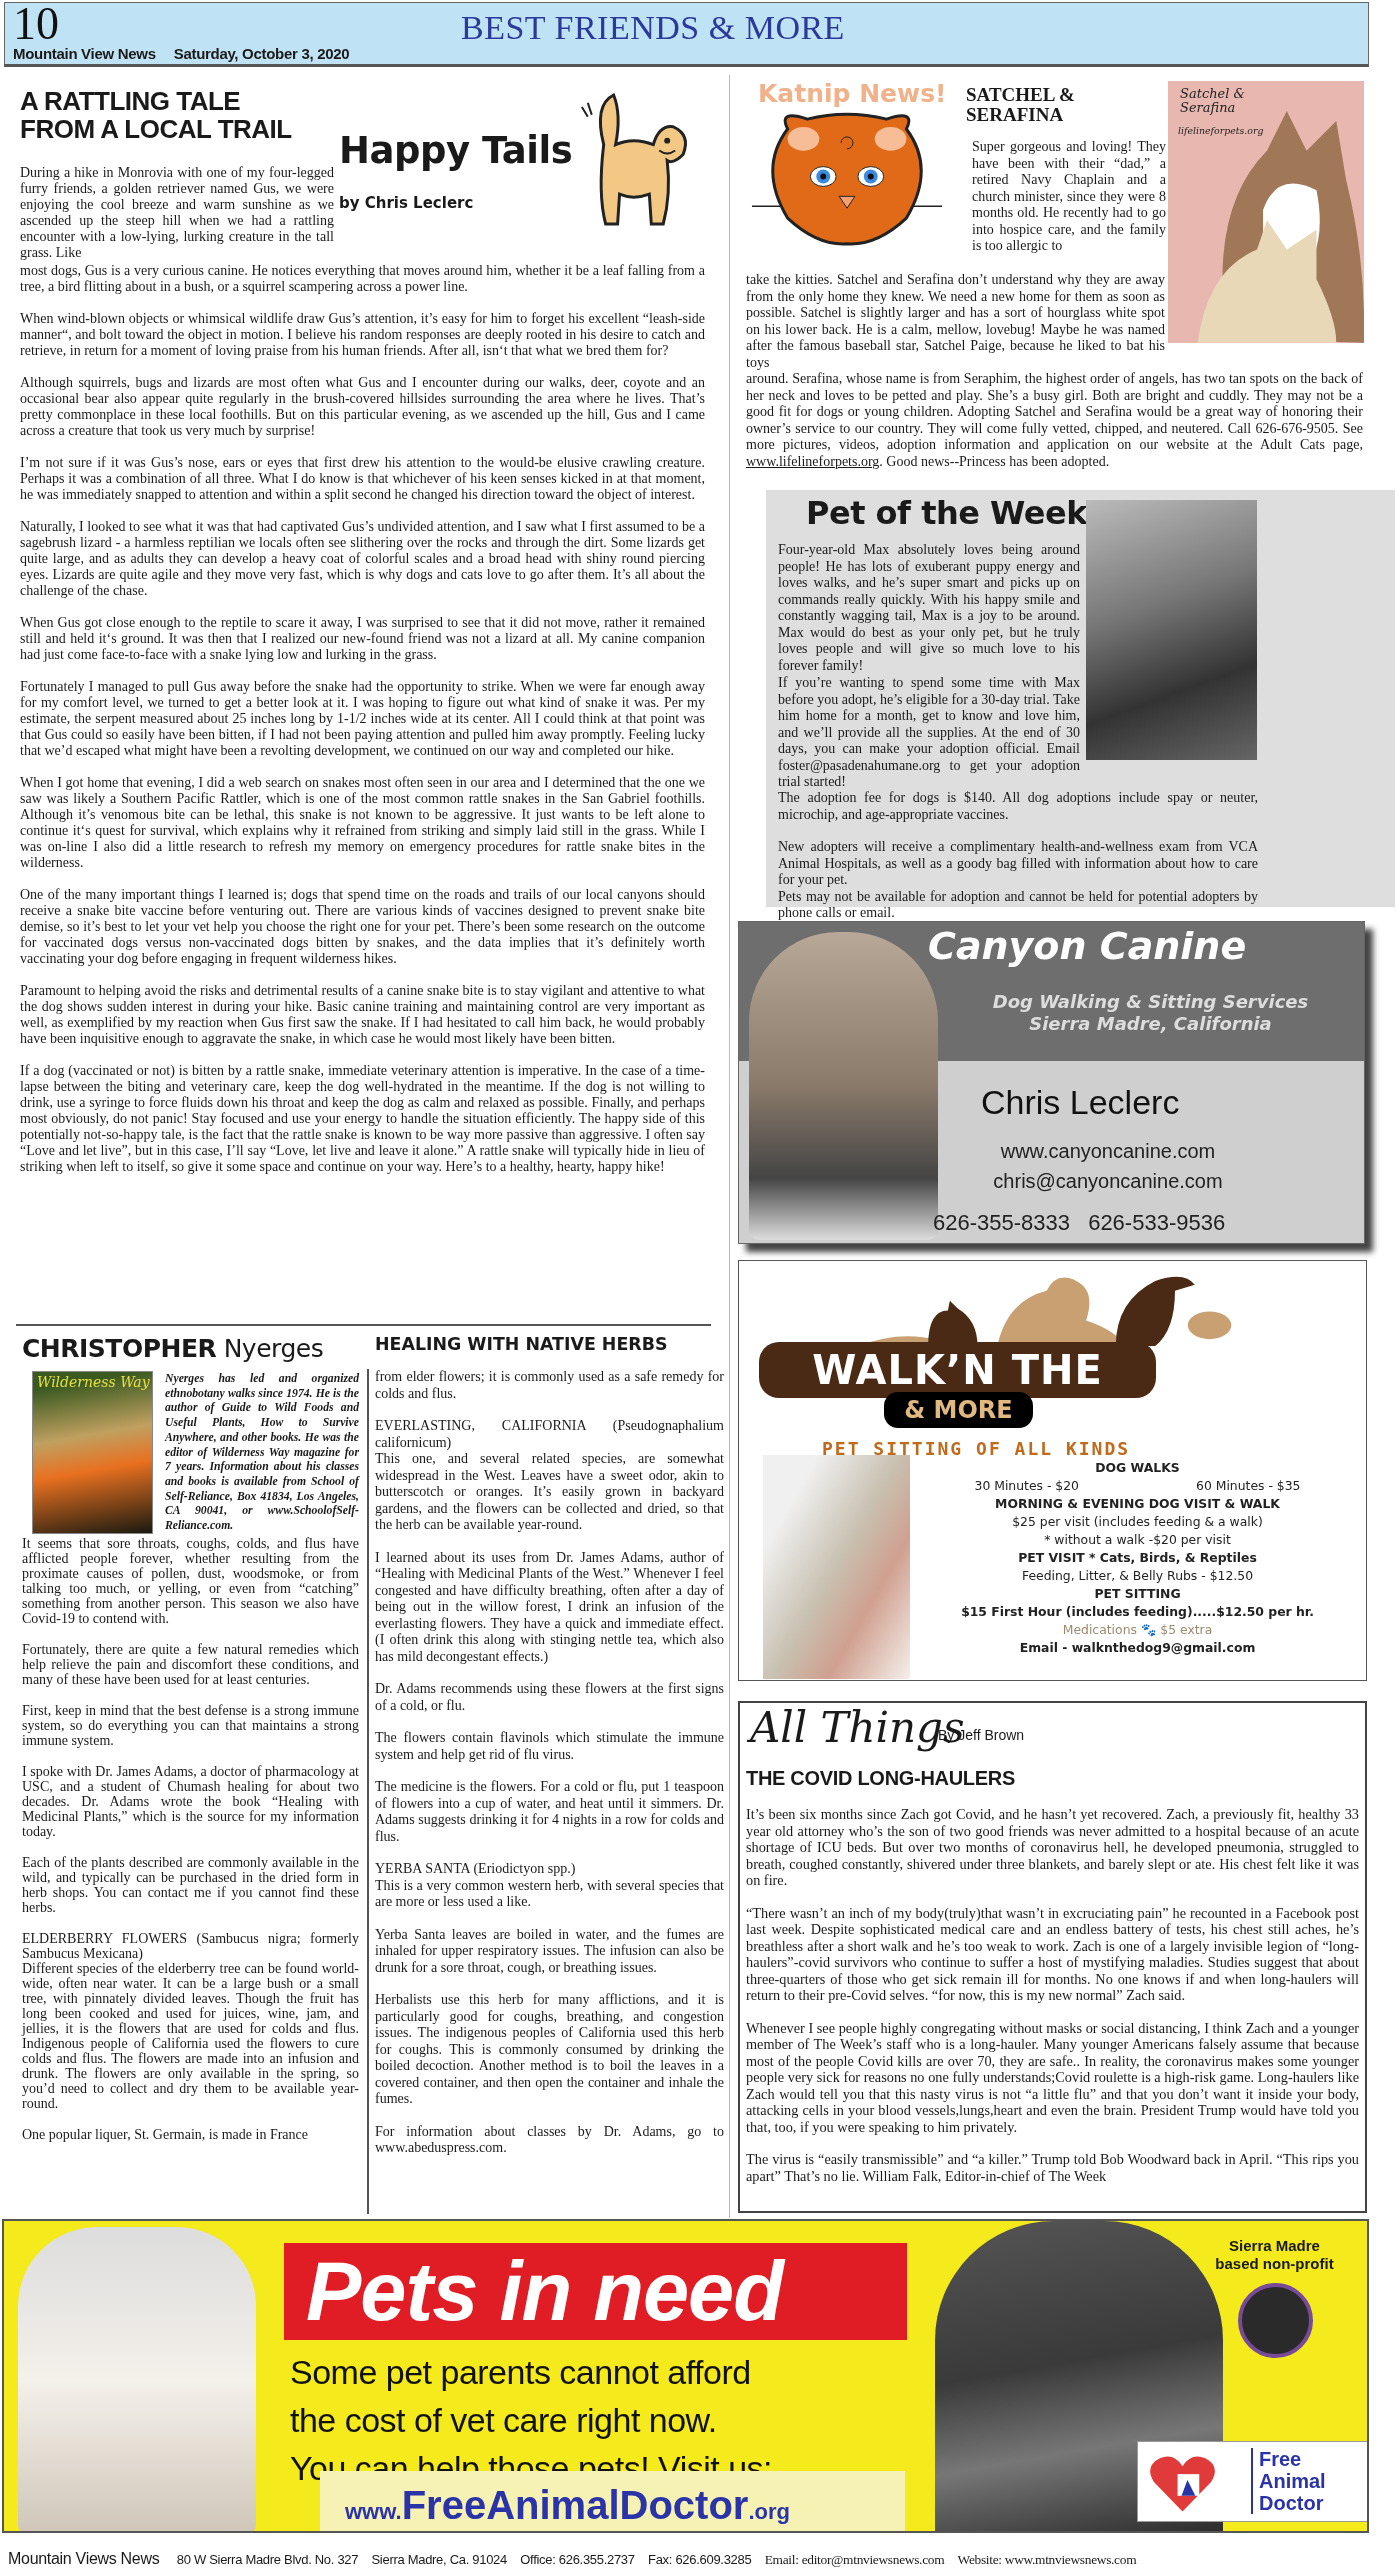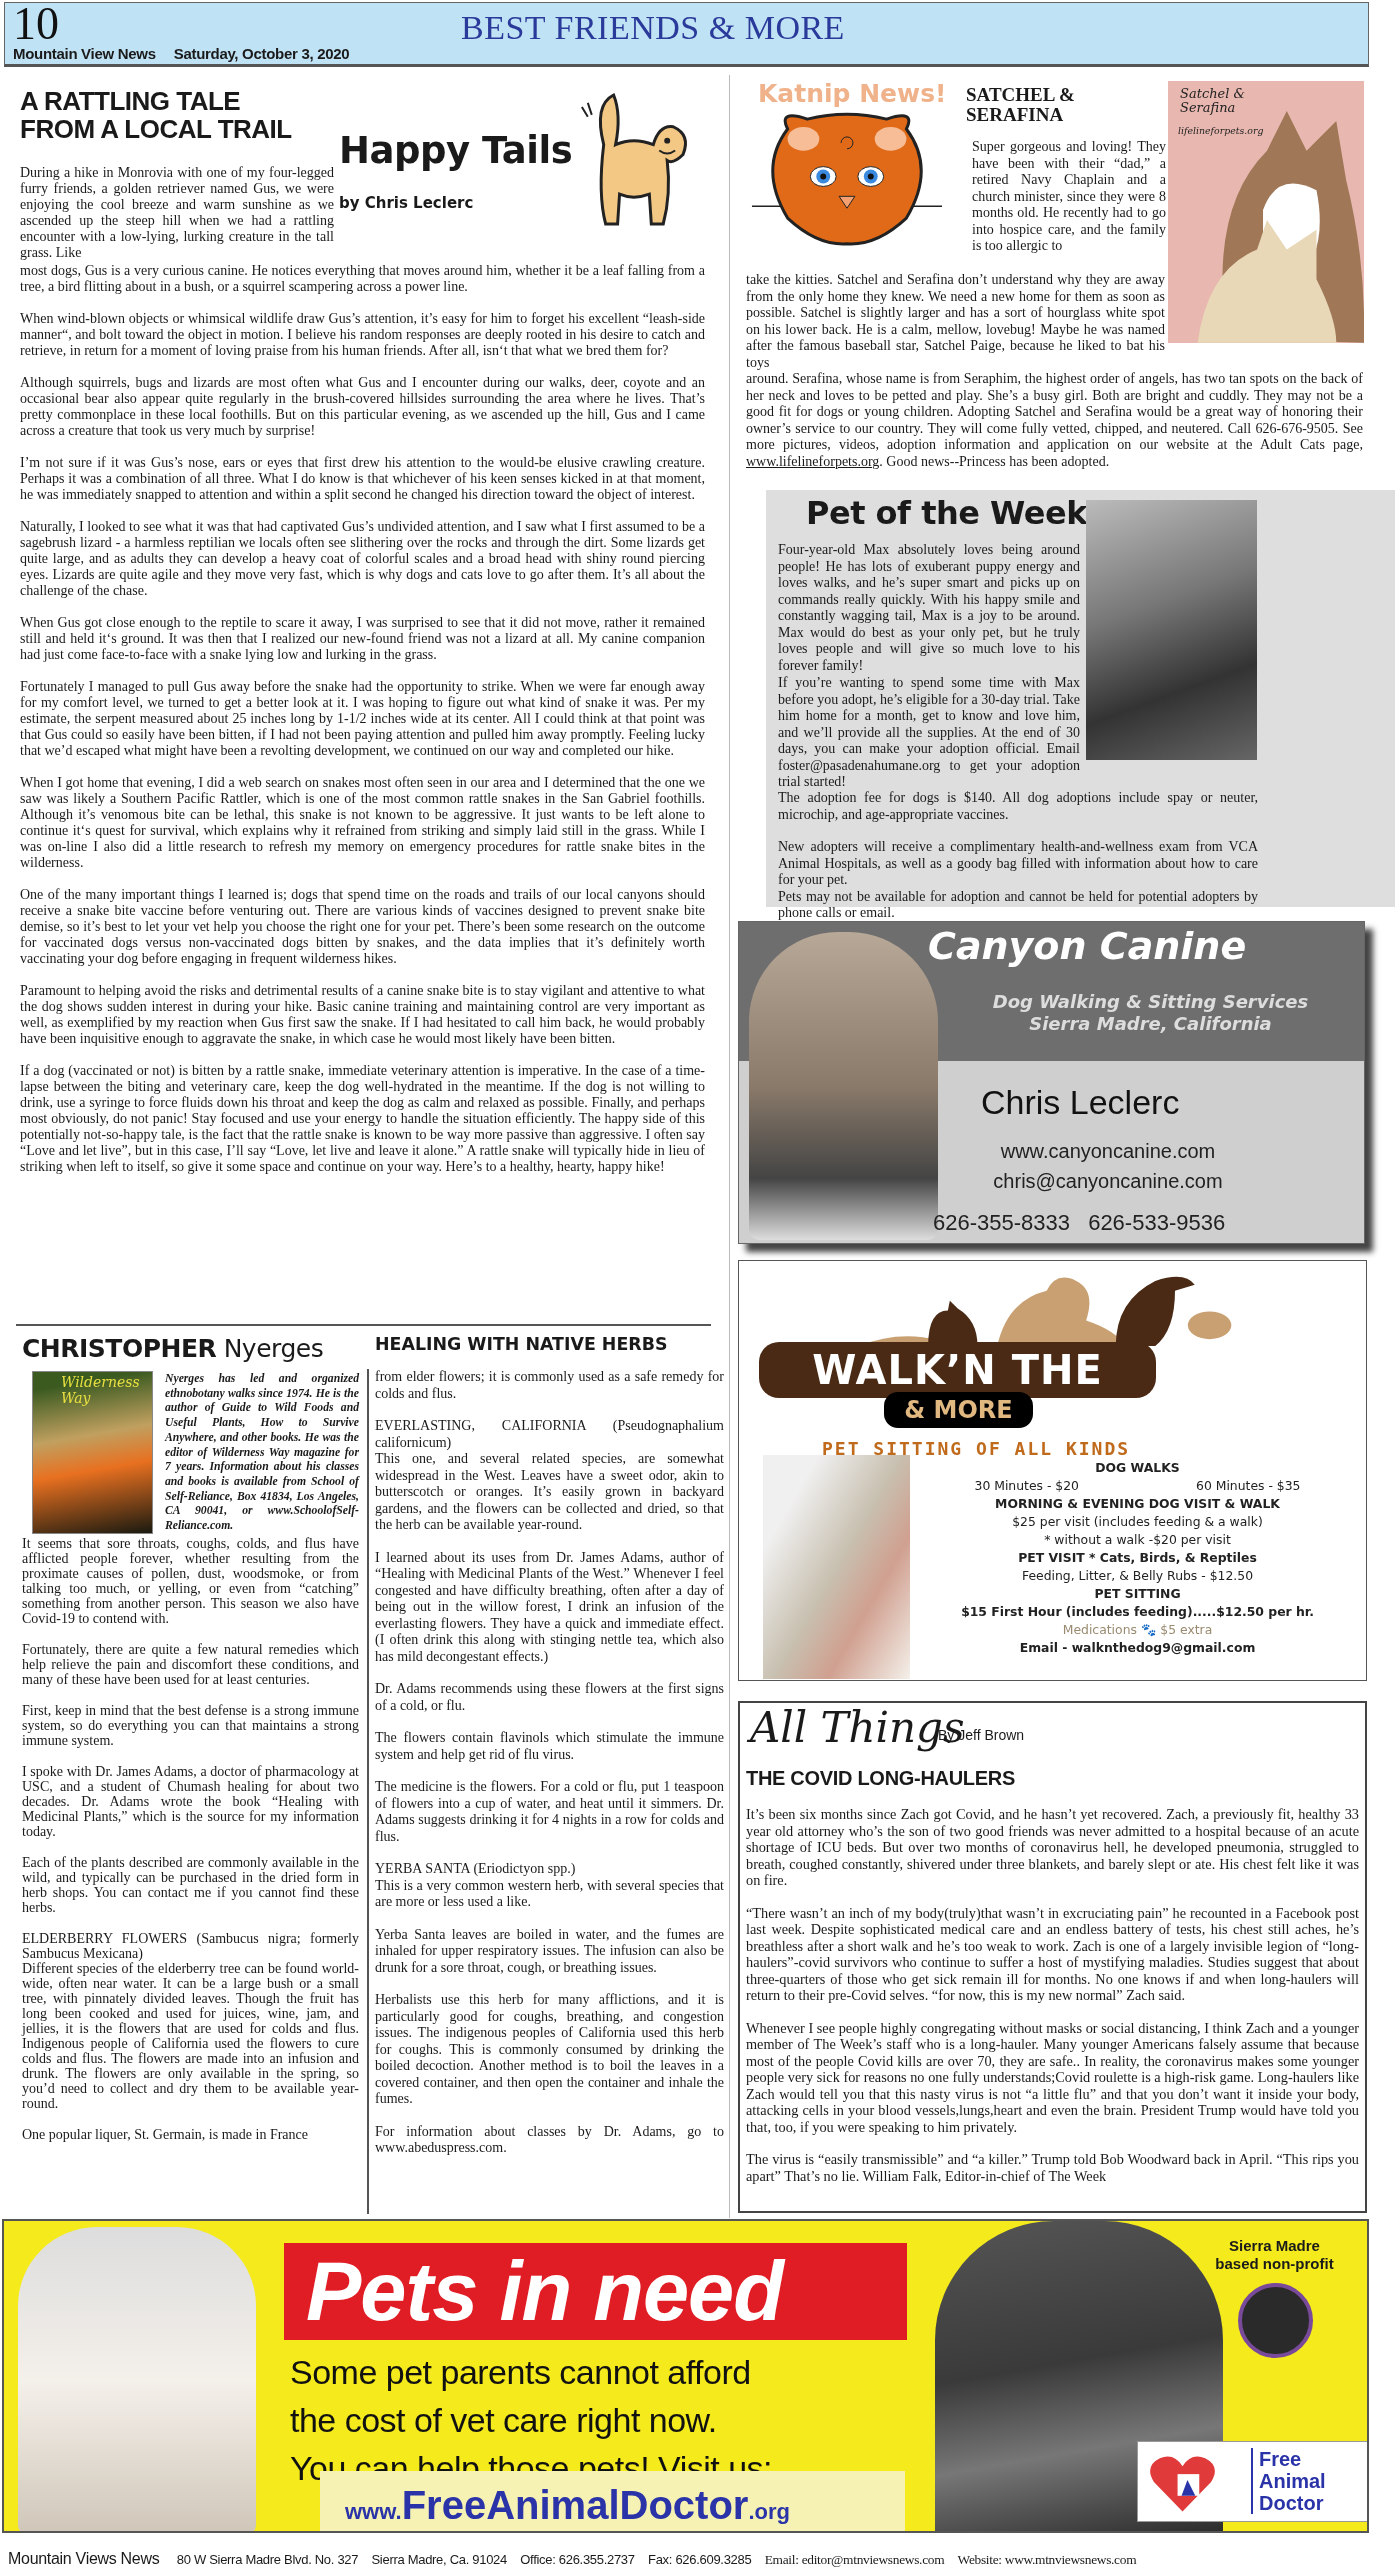--- a/index.html
+++ b/index.html
@@ -77,21 +77,21 @@
   #at-logo { left: 10px; top: 0px; font-family: "DejaVu Serif", serif; font-style: italic; font-size: 42px; }
   #at-by { left: 198px; top: 24px; font-family: Liberation Sans, sans-serif; font-size: 14px; }
   #at-head { left: 6px; top: 64px; font-family: "Liberation Sans", sans-serif; font-weight: bold; font-size: 20px; letter-spacing: -0.3px; }
   #at-body { left: 6px; top: 103px; width: 613px; font-size: 14.3px; line-height: 16.5px; }
 
   
   #nyerges-rule { left: 16px; top: 1324px; width: 695px; }
   #nyerges-head { left: 22px; top: 1334px; font-family: "DejaVu Sans", sans-serif; font-size: 25px; letter-spacing: -0.5px; }
   #nyerges-head b { font-weight: bold; }
   #nyerges-cover { left: 32px; top: 1371px; width: 121px; height: 163px; background: linear-gradient(170deg,#3a5a20 10%,#c0a060 40%,#e87020 60%,#1a1a10); border: 1px solid #888; }
-  #nyerges-cover span { position: absolute; left: 4px; top: 2px; font-family: "DejaVu Serif", serif; font-style: italic; font-size: 14px; color: #e8e040; margin-left: 24px; }
+  #nyerges-cover span { position: absolute; left: 4px; top: 2px; font-family: "DejaVu Serif", serif; font-style: italic; font-size: 14px; color: #e8e040; }
   #nyerges-bio { left: 165px; top: 1372px; width: 194px; font-family: "Liberation Serif", serif; font-style: italic; font-weight: bold; font-size: 11.7px; line-height: 14.7px; }
   #nyerges-col1 { left: 22px; top: 1536px; width: 337px; font-size: 14px; line-height: 15px; }
   #herbs-head { left: 375px; top: 1334px; font-family: "DejaVu Sans", sans-serif; font-weight: bold; font-size: 17.4px; }
   #herbs-col2 { left: 375px; top: 1369px; width: 349px; font-size: 14px; line-height: 16.5px; }
   .vr-nyerges { left: 367px; top: 1369px; height: 845px; }
 
   
   #pin { left: 2px; top: 2219px; width: 1367px; height: 314px; background: #f4ea1c; border: 2px solid #555; overflow: hidden; }
   #pin-dog1 { left: 14px; top: 6px; width: 238px; height: 308px; border-radius: 79px 79px 10px 10px; background: linear-gradient(180deg,#ddd,#f4f0ea 50%,#cfc6b8); }
   #pin-banner { left: 280px; top: 22px; width: 623px; height: 97px; background: #e01c24; color: #fff; font-family: "Liberation Sans", sans-serif; font-weight: bold; font-style: italic; font-size: 83px; line-height: 97px; padding-left: 22px; letter-spacing: -1px; }

